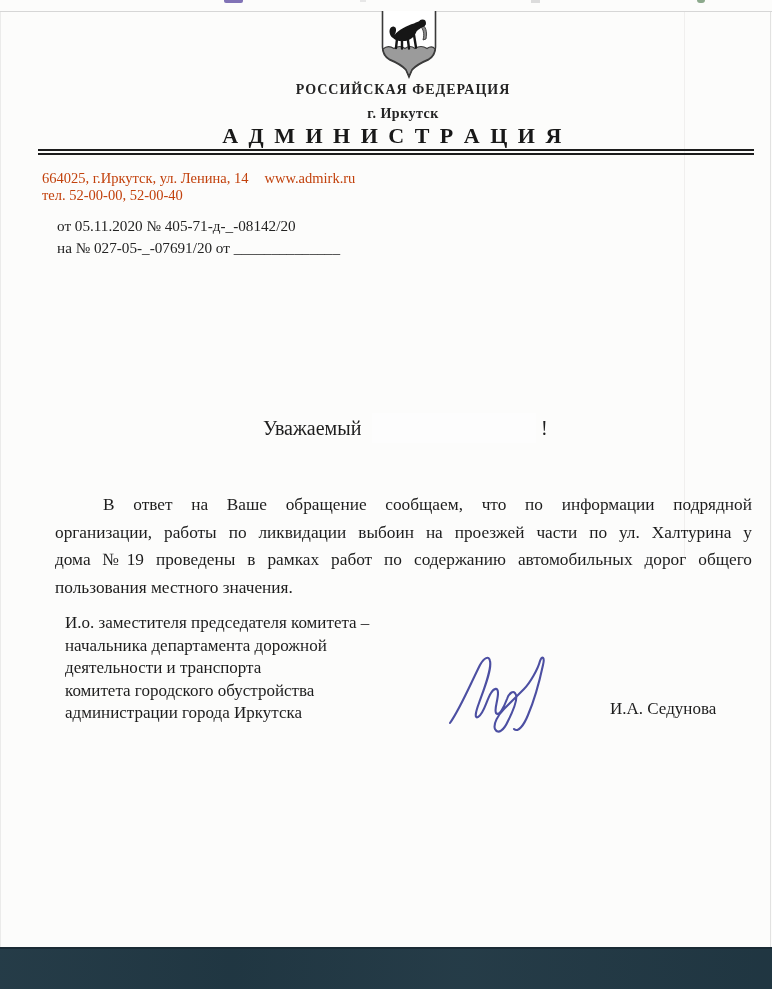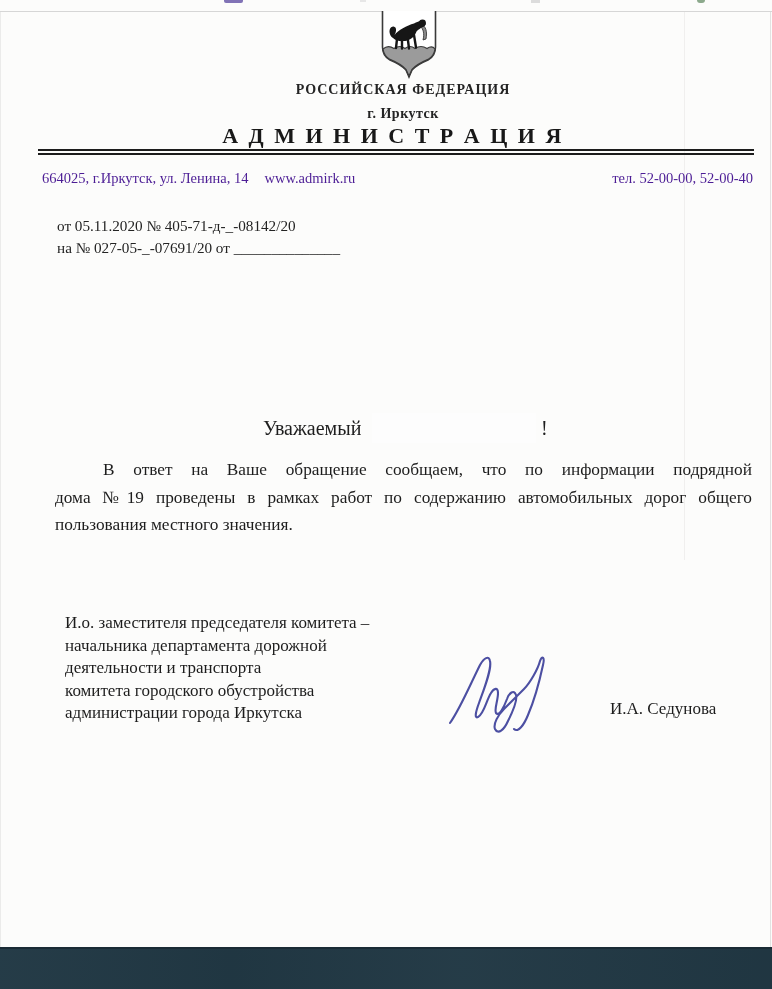--- a/index.html
+++ b/index.html
@@ -28,35 +28,35 @@
   .federation-line { font-size:14px; font-weight:bold; letter-spacing:1px; line-height:15px; color:#242424; }
   .city-line { font-size:14px; font-weight:bold; letter-spacing:0.5px; line-height:15px; margin-top:9px; color:#242424; }
 
   .org-title { position:absolute; left:193px; top:123px; width:400px; text-align:center;
     font-size:22px; font-weight:bold; letter-spacing:2.5px; color:#181818; white-space:nowrap; }
 
   .double-rule { position:absolute; left:38px; top:149px; width:716px; height:6px;
     border-top:2px solid #1c1c1c; border-bottom:2px solid #1c1c1c; }
 
   .address-row { position:absolute; left:42px; top:170px; width:711px;
-    display:flex; justify-content:space-between; font-size:14.5px; color:#4c1d95; }
+    display:flex; justify-content:space-between; font-size:14.5px; color:#c2410c;flex-direction:column; }
   .address-left span + span { margin-left:16px; }
 
   .ref-block { position:absolute; left:57px; top:217px; font-size:15.2px; color:#232323; }
   .ref-line + .ref-line { margin-top:4px; }
 
   .salutation { position:absolute; left:0; top:417px; width:772px; height:30px; font-size:20px;padding-left:40px; }
   .salutation .greeting { position:absolute; left:263px; top:0; }
   .salutation .redacted { position:absolute; left:372px; top:-4px; width:164px; height:30px; background:#fdfdfd; }
   .salutation .excl { position:absolute; left:541px; top:0; }
 
   .body-text { position:absolute; left:55px; top:456px; width:697px;
     font-size:17.3px; line-height:27.5px; color:#1d1d1d; }
   .body-line { text-align:justify; text-align-last:justify; white-space:normal; }
-  .body-line.first { padding-left:48px; }
+  .body-line.first { padding-left:48px;margin-top:35px; }
   .body-line.last { text-align-last:left; }
 
   .sig-block { position:absolute; left:65px; top:612px; font-size:17px; line-height:22.6px; color:#1d1d1d; }
   .sig-scribble { position:absolute; left:446px; top:645px; width:112px; height:92px; }
   .sig-name { position:absolute; left:610px; top:699px; font-size:17px; color:#1d1d1d;text-align:center; }
 
   .footer-bar { position:absolute; left:0; top:947px; width:772px; height:42px;
     background:#213844; border-top:2px solid #1a2b35;
     background-image:linear-gradient(90deg, rgba(255,255,255,0.02) 0%, rgba(0,0,0,0.03) 30%, rgba(255,255,255,0.02) 60%, rgba(0,0,0,0.04) 100%); }
 </style>
@@ -113,20 +113,21 @@
   </div>
 
   <div class="salutation">
     <span class="greeting">Уважаемый</span>
     <span class="redacted"></span>
     <span class="excl">!</span>
   </div>
 
   <div class="body-text">
     <div class="body-line first">В ответ на Ваше обращение сообщаем, что по информации подрядной</div>
+    <div class="body-line">организации, работы по ликвидации выбоин на проезжей части по ул. Халтурина у</div>
     <div class="body-line">дома №19 проведены в рамках работ по содержанию автомобильных дорог общего</div>
     <div class="body-line last">пользования местного значения.</div>
   </div>
 
   <div class="sig-block">
     <div>И.о. заместителя председателя комитета –</div>
     <div>начальника департамента дорожной</div>
     <div>деятельности и транспорта</div>
     <div>комитета городского обустройства</div>
     <div>администрации города Иркутска</div>

